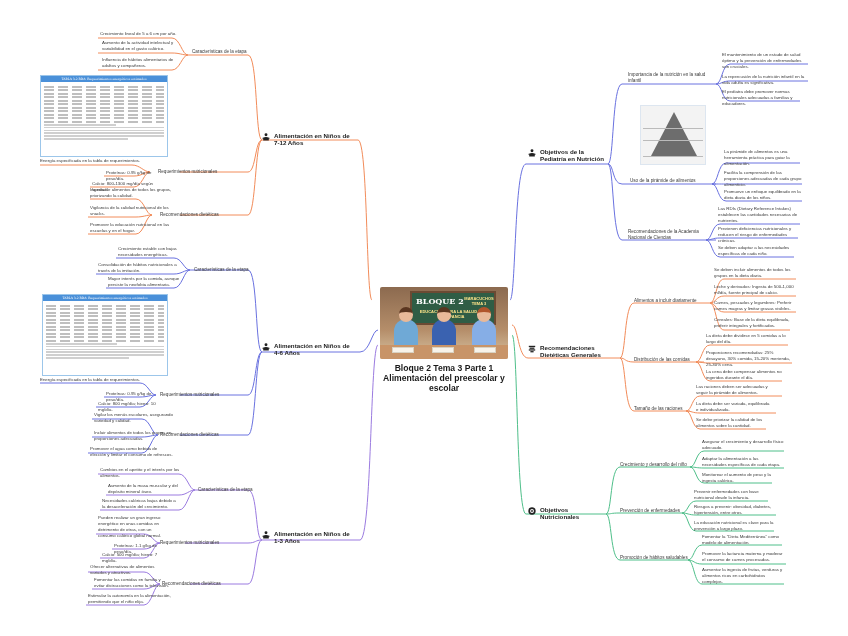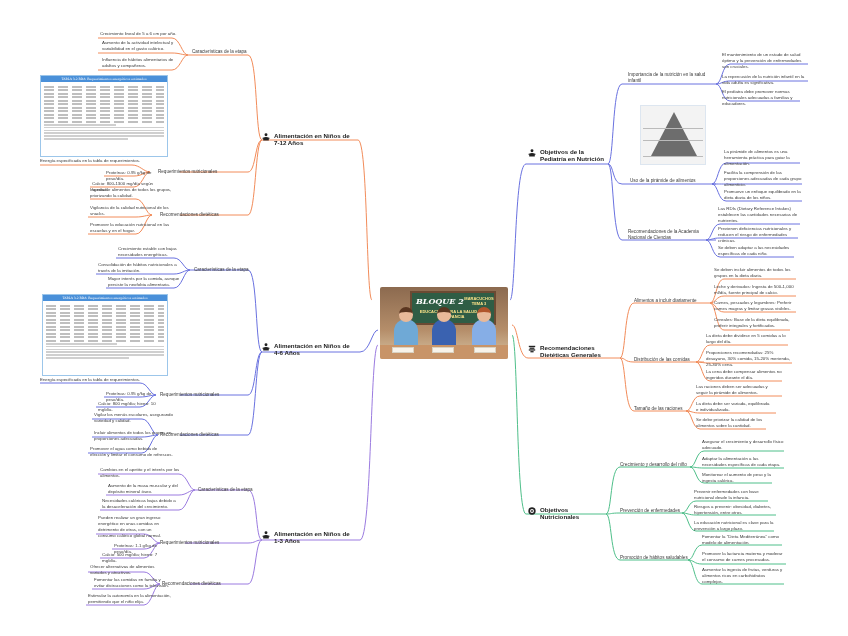--- a/index.html
+++ b/index.html
@@ -9,21 +9,21 @@
   svg.links { position: absolute; left: 0; top: 0; width: 848px; height: 636px; pointer-events: none; }
   .node { position: absolute; font-size: 4.6px; line-height: 6.2px; color: #3a3a3a; white-space: normal; }
   .leaf { font-size: 4.4px; line-height: 6px; }
   .sub { font-size: 4.6px; line-height: 6px; }
   .main { font-size: 6.2px; line-height: 7.4px; font-weight: bold; color: #1c1c1c; display: flex; align-items: flex-start; gap: 4px; }
   .main .ico { width: 8px; height: 8px; flex: 0 0 8px; margin-top: 1px; }
   .center { position: absolute; left: 380px; top: 287px; width: 128px; text-align: center; }
   .center .cover { width: 128px; height: 72px; border-radius: 2px; overflow: hidden; position: relative;
     background: linear-gradient(180deg,#8c6a4f 0%,#b58e6a 60%,#d8c3a2 100%); }
   .center .board { position: absolute; left: 30px; top: 4px; width: 86px; height: 34px; background: #2f5d45; border: 2px solid #6b4a33; }
-  .center .board .b1 { position: absolute; left: 4px; top: 3px; font-family: "DejaVu Serif", serif; font-weight: bold; font-size: 8px; color: #fff; font-style: italic; }
+  .center .board .b1 { position: absolute; left: 4px; top: 3px; font-family: "DejaVu Serif", serif; font-weight: bold; font-size: 8px; color: #fff; }
   .center .board .b2 { position: absolute; left: 52px; top: 3px; font-size: 4px; color: #ffe58a; font-weight: bold; line-height: 5px; }
   .center .board .b3 { position: absolute; left: 4px; top: 16px; width: 78px; font-size: 4px; color: #ffe58a; font-weight: bold; line-height: 5px; text-align: center; }
   .center .kid { position: absolute; bottom: 10px; width: 24px; height: 30px; border-radius: 12px 12px 4px 4px; }
   .center .kid .head { position: absolute; left: 5px; top: -12px; width: 14px; height: 15px; border-radius: 7px; background: #e8b999; border-top: 5px solid #5a3620; }
   .center .desk { position: absolute; left: 0; bottom: 0; width: 128px; height: 14px; background: #c89468; }
   .center .book { position: absolute; bottom: 6px; width: 22px; height: 6px; background: #f7f3ea; border: 1px solid #d9d2c2; }
   .center .title { margin-top: 4px; font-size: 8.6px; line-height: 10px; font-weight: bold; color: #1a1a1a; }
   .img-table { position: absolute; background: #fff; border: 1px solid #9cc6ea; }
   .img-table .hdr { height: 6px; background: #4a90d9; color: #fff; font-size: 3px; line-height: 6px; text-align: center; font-family: "DejaVu Serif", serif; }
   .img-table .rows { padding: 2px 3px; }
@@ -156,20 +156,21 @@
           <div class="head"></div>
         </div>
     <div class="kid" style="left:92px;background:#86aee6;">
           <div class="head" style="border-top-color:#b0552b"></div>
         </div>
     <div class="desk"></div>
     <div class="book" style="left:12px"></div>
     <div class="book" style="left:52px"></div>
     <div class="book" style="left:94px"></div>
   </div>
+  <div class="title">Bloque 2 Tema 3 Parte 1 Alimentación del preescolar y escolar</div>
 </div>
 
 <div class="node main" style="left:262px;top:132px;width:92px;">
   <svg class="ico" viewBox="0 0 10 10">
         <circle cx="5" cy="2.2" r="1.8" fill="#222"></circle>
         <path d="M1.5,9.5 L1.5,6 Q5,3.8 8.5,6 L8.5,9.5 Z" fill="#222"></path>
         <rect x="0.5" y="6" width="9" height="1" fill="#222"></rect>
       </svg>
   <span>Alimentación en Niños de 7-12 Años</span>
 </div>

